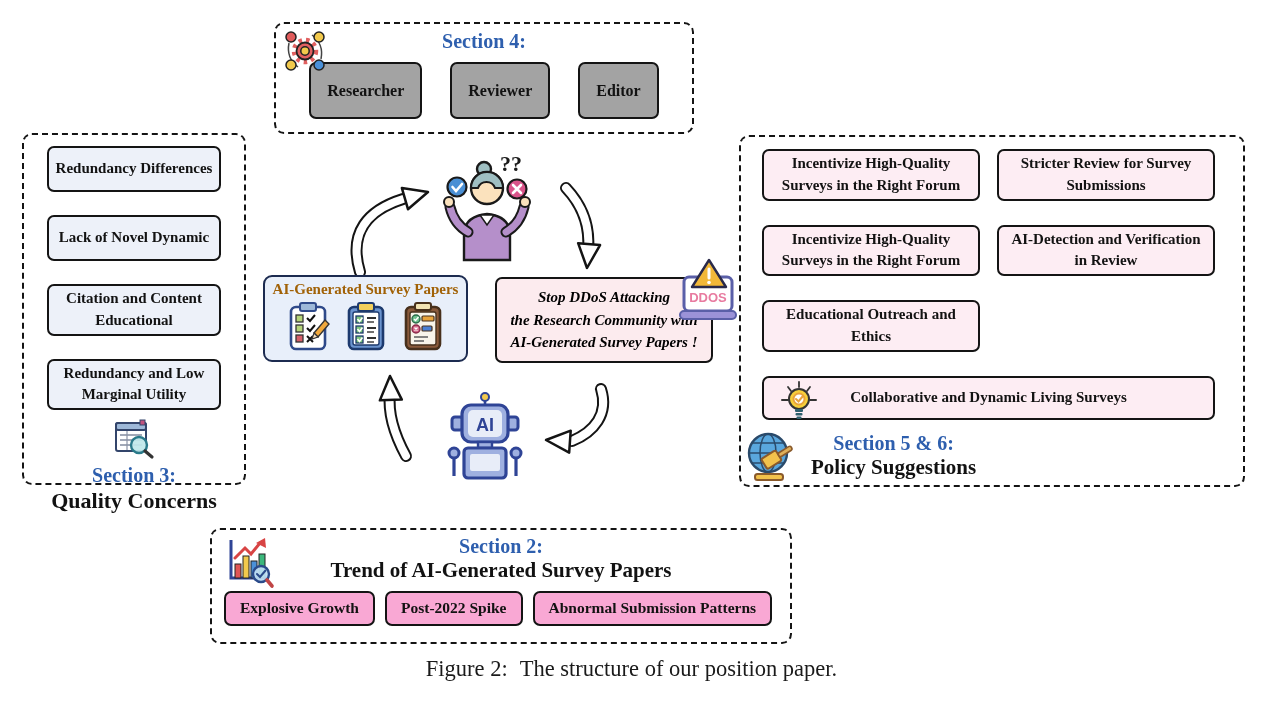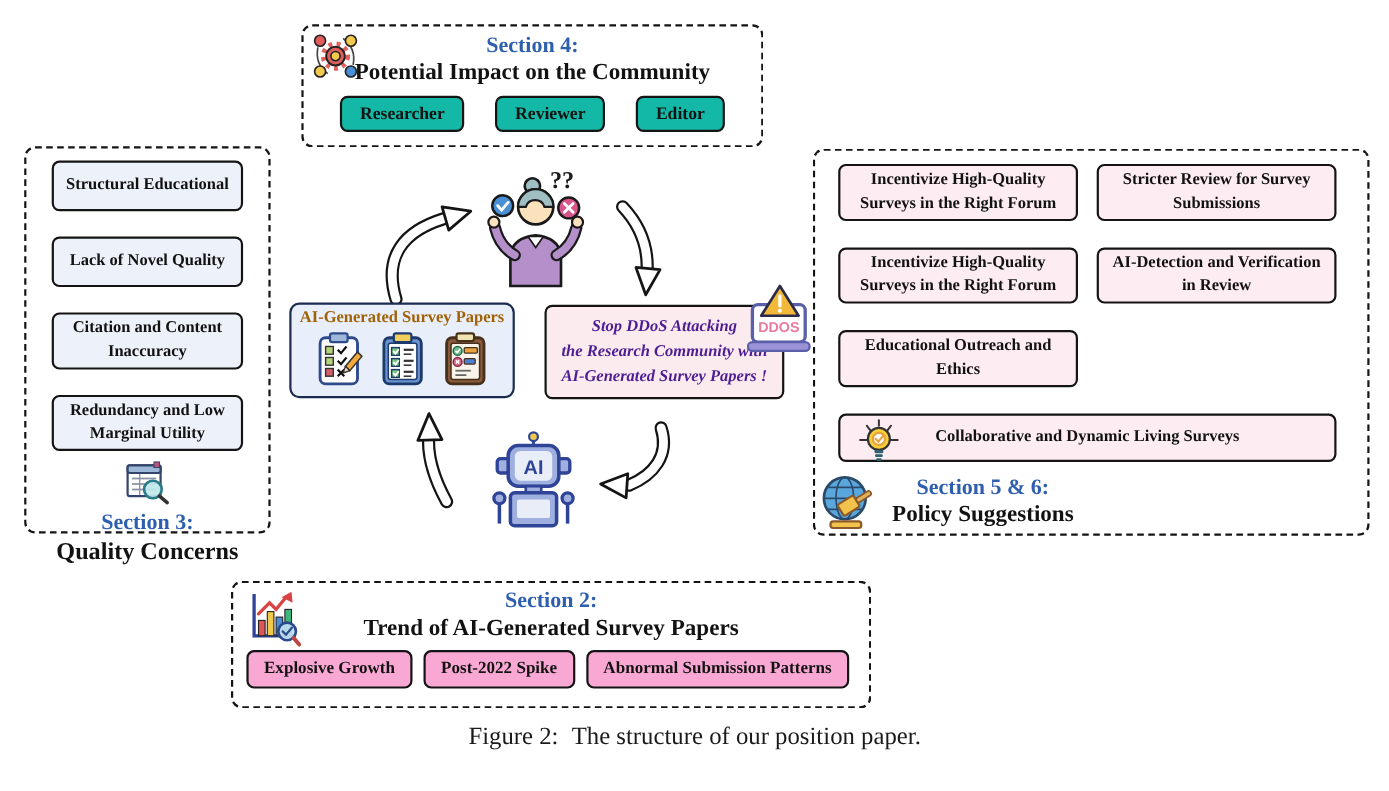--- a/index.html
+++ b/index.html
@@ -14,21 +14,21 @@
 
   .pill{border:2px solid #141414;border-radius:7px;font-weight:bold;color:#121212;
         box-sizing:border-box;display:flex;align-items:center;justify-content:center;
         text-align:center;line-height:1.45;}
 
   
   #panel-s4{left:274px;top:22px;width:420px;height:112px;}
   #panel-s4 .icon-corner{position:absolute;left:6px;top:4px;}
   #panel-s4 .sec-heading{margin-top:5px;}
   #panel-s4 .row{display:flex;justify-content:center;gap:28px;margin-top:9px;}
-  #panel-s4 .pill{background:#14b8a6;font-size:16px;padding:3px 16px;min-height:32px;text-align:center;}
+  #panel-s4 .pill{background:#a3a3a3;font-size:16px;padding:15px 16px;min-height:32px;text-align:center;}
 
   
   #panel-s3{left:22px;top:133px;width:224px;height:352px;}
   #panel-s3 .stack{display:flex;flex-direction:column;align-items:center;gap:23px;padding-top:11px;}
   #panel-s3 .pill{background:#edf1f9;font-size:15px;width:174px;min-height:46px;padding:2px 6px;}
   #panel-s3 .footer-line1{display:flex;justify-content:space-between;align-items:center;gap:6px;margin-top:9px;flex-direction:column;}
   #panel-s3 .sec-title{font-size:22px;margin-top:1px;}
 
   
   #panel-s56{left:739px;top:135px;width:506px;height:352px;}
@@ -49,21 +49,21 @@
   
   .center-piece{position:absolute;z-index:2;}
   #survey-box{left:263px;top:275px;width:205px;height:87px;background:#e8effa;
               border:2.5px solid #1c2b50;border-radius:9px;box-sizing:border-box;text-align:center;}
   #survey-box .title{font-weight:bold;font-size:15px;margin-top:4px;color:#a16207;}
   #survey-box .icons{display:flex;justify-content:center;gap:13px;margin-top:3px;}
 
   #warning-box{left:495px;top:277px;width:218px;height:86px;background:#fcebee;
                border:2px solid #141414;border-radius:7px;box-sizing:border-box;
                display:flex;flex-direction:column;justify-content:center;text-align:center;}
-  #warning-box .wline{color:#4c1d95;font-weight:bold;font-style:italic;font-size:15px;line-height:1.5;}
+  #warning-box .wline{color:#000000;font-weight:bold;font-style:italic;font-size:15px;line-height:1.5;}
 
   #ddos-badge{left:678px;top:257px;z-index:3;}
   #robot{left:444px;top:392px;}
   #researcher{left:436px;top:148px;}
   #arrow-layer{position:absolute;left:0;top:0;z-index:1;pointer-events:none;}
 
   #caption{position:absolute;left:0;top:656px;width:100%;text-align:center;
            font-size:22.5px;color:#1a1a1a;z-index:2;}
   #caption .cap-label{margin-right:12px;}
 </style>
@@ -111,33 +111,32 @@
         <circle cx="23" cy="23" r="11" fill="none" stroke="#e06060" stroke-width="4.5" stroke-dasharray="3.5,4"></circle>
         <circle cx="23" cy="23" r="8.5" fill="#e06060" stroke="#222" stroke-width="1.8"></circle>
         <circle cx="23" cy="23" r="4.2" fill="#f2c94c" stroke="#222" stroke-width="1.5"></circle>
         <circle cx="9" cy="9" r="5" fill="#e05b5b" stroke="#222" stroke-width="1.5"></circle>
         <circle cx="37" cy="9" r="5" fill="#f2c94c" stroke="#222" stroke-width="1.5"></circle>
         <circle cx="9" cy="37" r="5" fill="#f2c94c" stroke="#222" stroke-width="1.5"></circle>
         <circle cx="37" cy="37" r="5" fill="#4a90d9" stroke="#222" stroke-width="1.5"></circle>
       </svg>
     </span>
     <div class="sec-heading">Section 4:</div>
-    <div class="sec-title">Potential Impact on the Community</div>
     <div class="row">
       <div class="pill">Researcher</div>
       <div class="pill">Reviewer</div>
       <div class="pill">Editor</div>
     </div>
   </div>
 
   <div id="panel-s3" class="dashed-panel">
     <div class="stack">
-      <div class="pill">Structural Educational</div>
-      <div class="pill">Lack of Novel Quality</div>
-      <div class="pill">Citation and Content Inaccuracy</div>
+      <div class="pill">Redundancy Differences</div>
+      <div class="pill">Lack of Novel Dynamic</div>
+      <div class="pill">Citation and Content Educational</div>
       <div class="pill">Redundancy and Low Marginal Utility</div>
     </div>
     <div class="footer-line1">
       <span>
         <svg width="40" height="38" viewBox="0 0 40 38">
           <rect x="2" y="4" width="30" height="28" rx="2" fill="#ffffff" stroke="#33456b" stroke-width="2"></rect>
           <rect x="2" y="4" width="30" height="7" rx="2" fill="#9db8d8" stroke="#33456b" stroke-width="2"></rect>
           <rect x="26" y="1" width="5" height="5" fill="#c0527e" stroke="#33456b" stroke-width="1"></rect>
           <line x1="6" y1="16" x2="28" y2="16" stroke="#8a93a6" stroke-width="1.6"></line>
           <line x1="6" y1="21" x2="28" y2="21" stroke="#8a93a6" stroke-width="1.6"></line>

